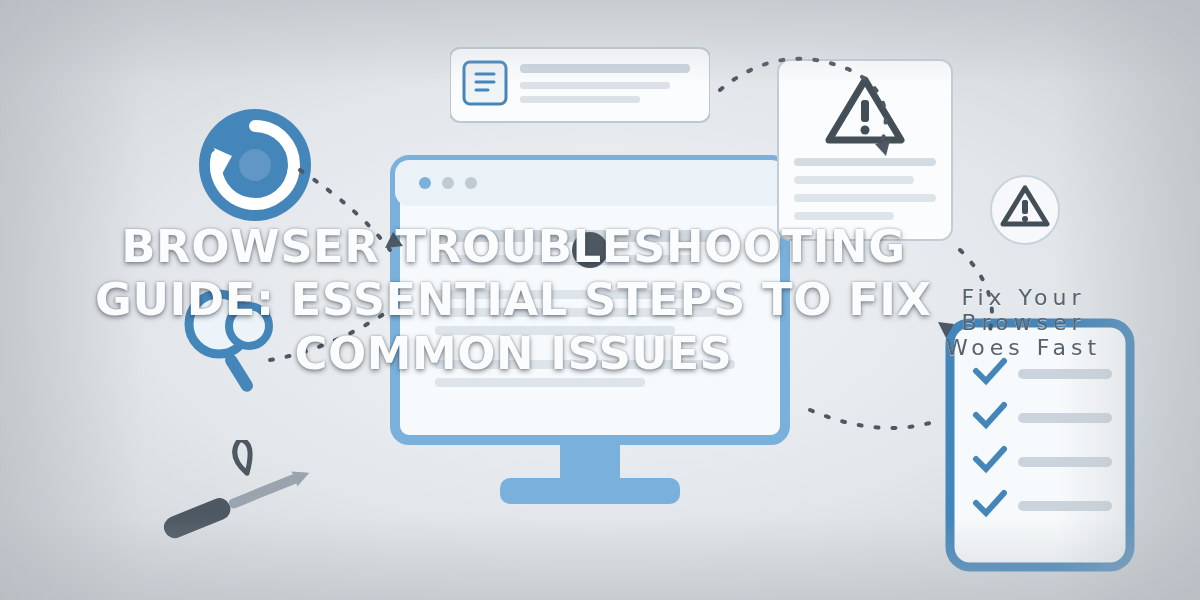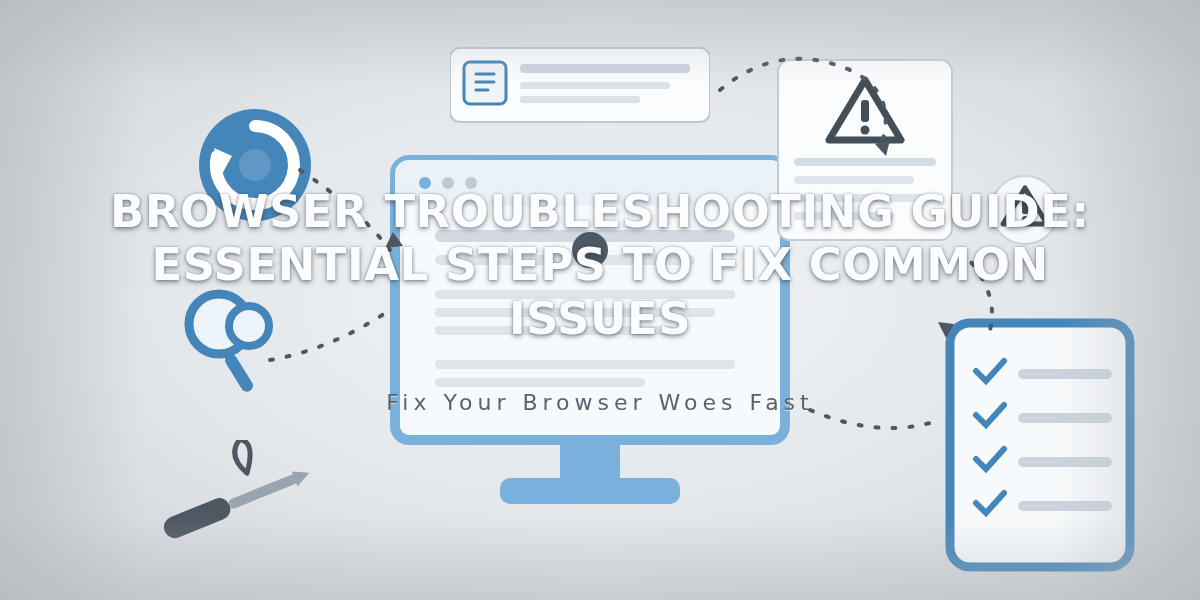--- a/index.html
+++ b/index.html
@@ -24,21 +24,21 @@
   }
   .fade-edges {
     position: absolute; inset: 0;
     background:
       linear-gradient(to right, rgba(170,176,182,0.55), rgba(170,176,182,0) 12%, rgba(170,176,182,0) 88%, rgba(170,176,182,0.55)),
       linear-gradient(to bottom, rgba(170,176,182,0.45), rgba(170,176,182,0) 14%, rgba(170,176,182,0) 86%, rgba(170,176,182,0.45));
     pointer-events: none;
   }
   .text-wrap {
     position: absolute; inset: 0;
-    display: flex; flex-direction: column;
+    display: flex; 
     align-items: center; justify-content: center;
     text-align: center;
     padding: 0 90px;
     border-radius: 23px;
   }
   .title {
     color: #fbfcfd;
     font-weight: 800;
     font-size: 45px;
     line-height: 1.18;

